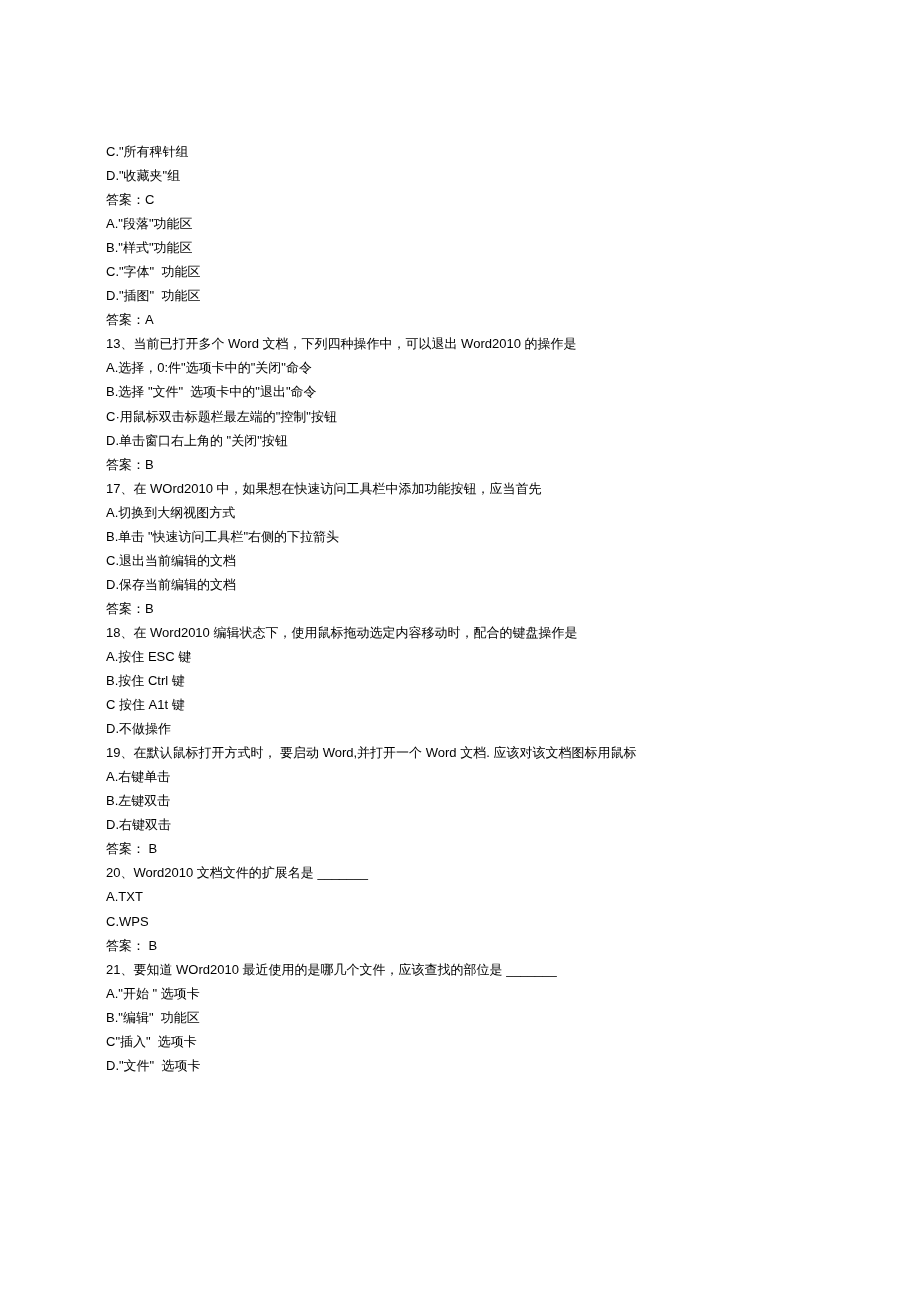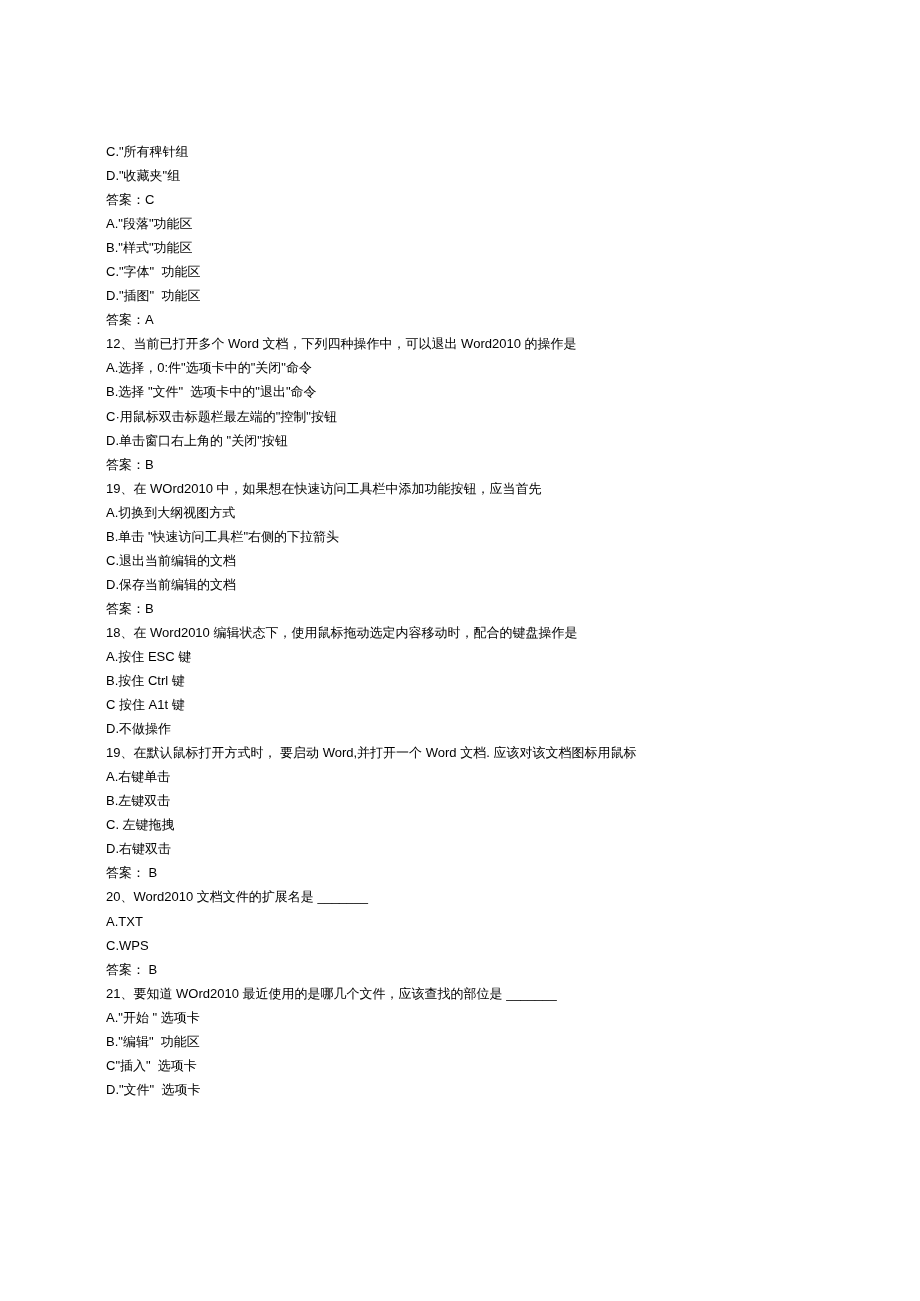--- a/index.html
+++ b/index.html
@@ -26,41 +26,40 @@
 
 <div class="page">
   <div class="line">C."所有稗针组</div>
   <div class="line">D."收藏夹"组</div>
   <div class="line">答案：C</div>
   <div class="line">A."段落"功能区</div>
   <div class="line">B."样式"功能区</div>
   <div class="line">C."字体"  功能区</div>
   <div class="line">D."插图"  功能区</div>
   <div class="line">答案：A</div>
-  <div class="line">12、当前已打开多个 Word 文档，下列四种操作中，可以退出 Word2010 的操作是</div>
+  <div class="line">13、当前已打开多个 Word 文档，下列四种操作中，可以退出 Word2010 的操作是</div>
   <div class="line">A.选择，0:件"选项卡中的"关闭"命令</div>
   <div class="line">B.选择 "文件"  选项卡中的"退出"命令</div>
   <div class="line">C·用鼠标双击标题栏最左端的"控制"按钮</div>
   <div class="line">D.单击窗口右上角的 "关闭"按钮</div>
   <div class="line">答案：B</div>
-  <div class="line">19、在 WOrd2010 中，如果想在快速访问工具栏中添加功能按钮，应当首先</div>
+  <div class="line">17、在 WOrd2010 中，如果想在快速访问工具栏中添加功能按钮，应当首先</div>
   <div class="line">A.切换到大纲视图方式</div>
   <div class="line">B.单击 "快速访问工具栏"右侧的下拉箭头</div>
   <div class="line">C.退出当前编辑的文档</div>
   <div class="line">D.保存当前编辑的文档</div>
   <div class="line">答案：B</div>
   <div class="line">18、在 Word2010 编辑状态下，使用鼠标拖动选定内容移动时，配合的键盘操作是</div>
   <div class="line">A.按住 ESC 键</div>
   <div class="line">B.按住 Ctrl 键</div>
   <div class="line">C 按住 A1t 键</div>
   <div class="line">D.不做操作</div>
   <div class="line">19、在默认鼠标打开方式时， 要启动 Word,并打开一个 Word 文档. 应该对该文档图标用鼠标</div>
   <div class="line">A.右键单击</div>
   <div class="line">B.左键双击</div>
-  <div class="line">C. 左键拖拽</div>
   <div class="line">D.右键双击</div>
   <div class="line">答案： B</div>
   <div class="line">20、Word2010 文档文件的扩展名是 _______</div>
   <div class="line">A.TXT</div>
   <div class="line">C.WPS</div>
   <div class="line">答案： B</div>
   <div class="line">21、要知道 WOrd2010 最近使用的是哪几个文件，应该查找的部位是 _______</div>
   <div class="line">A."开始 " 选项卡</div>
   <div class="line">B."编辑"  功能区</div>
   <div class="line">C"插入"  选项卡</div>

